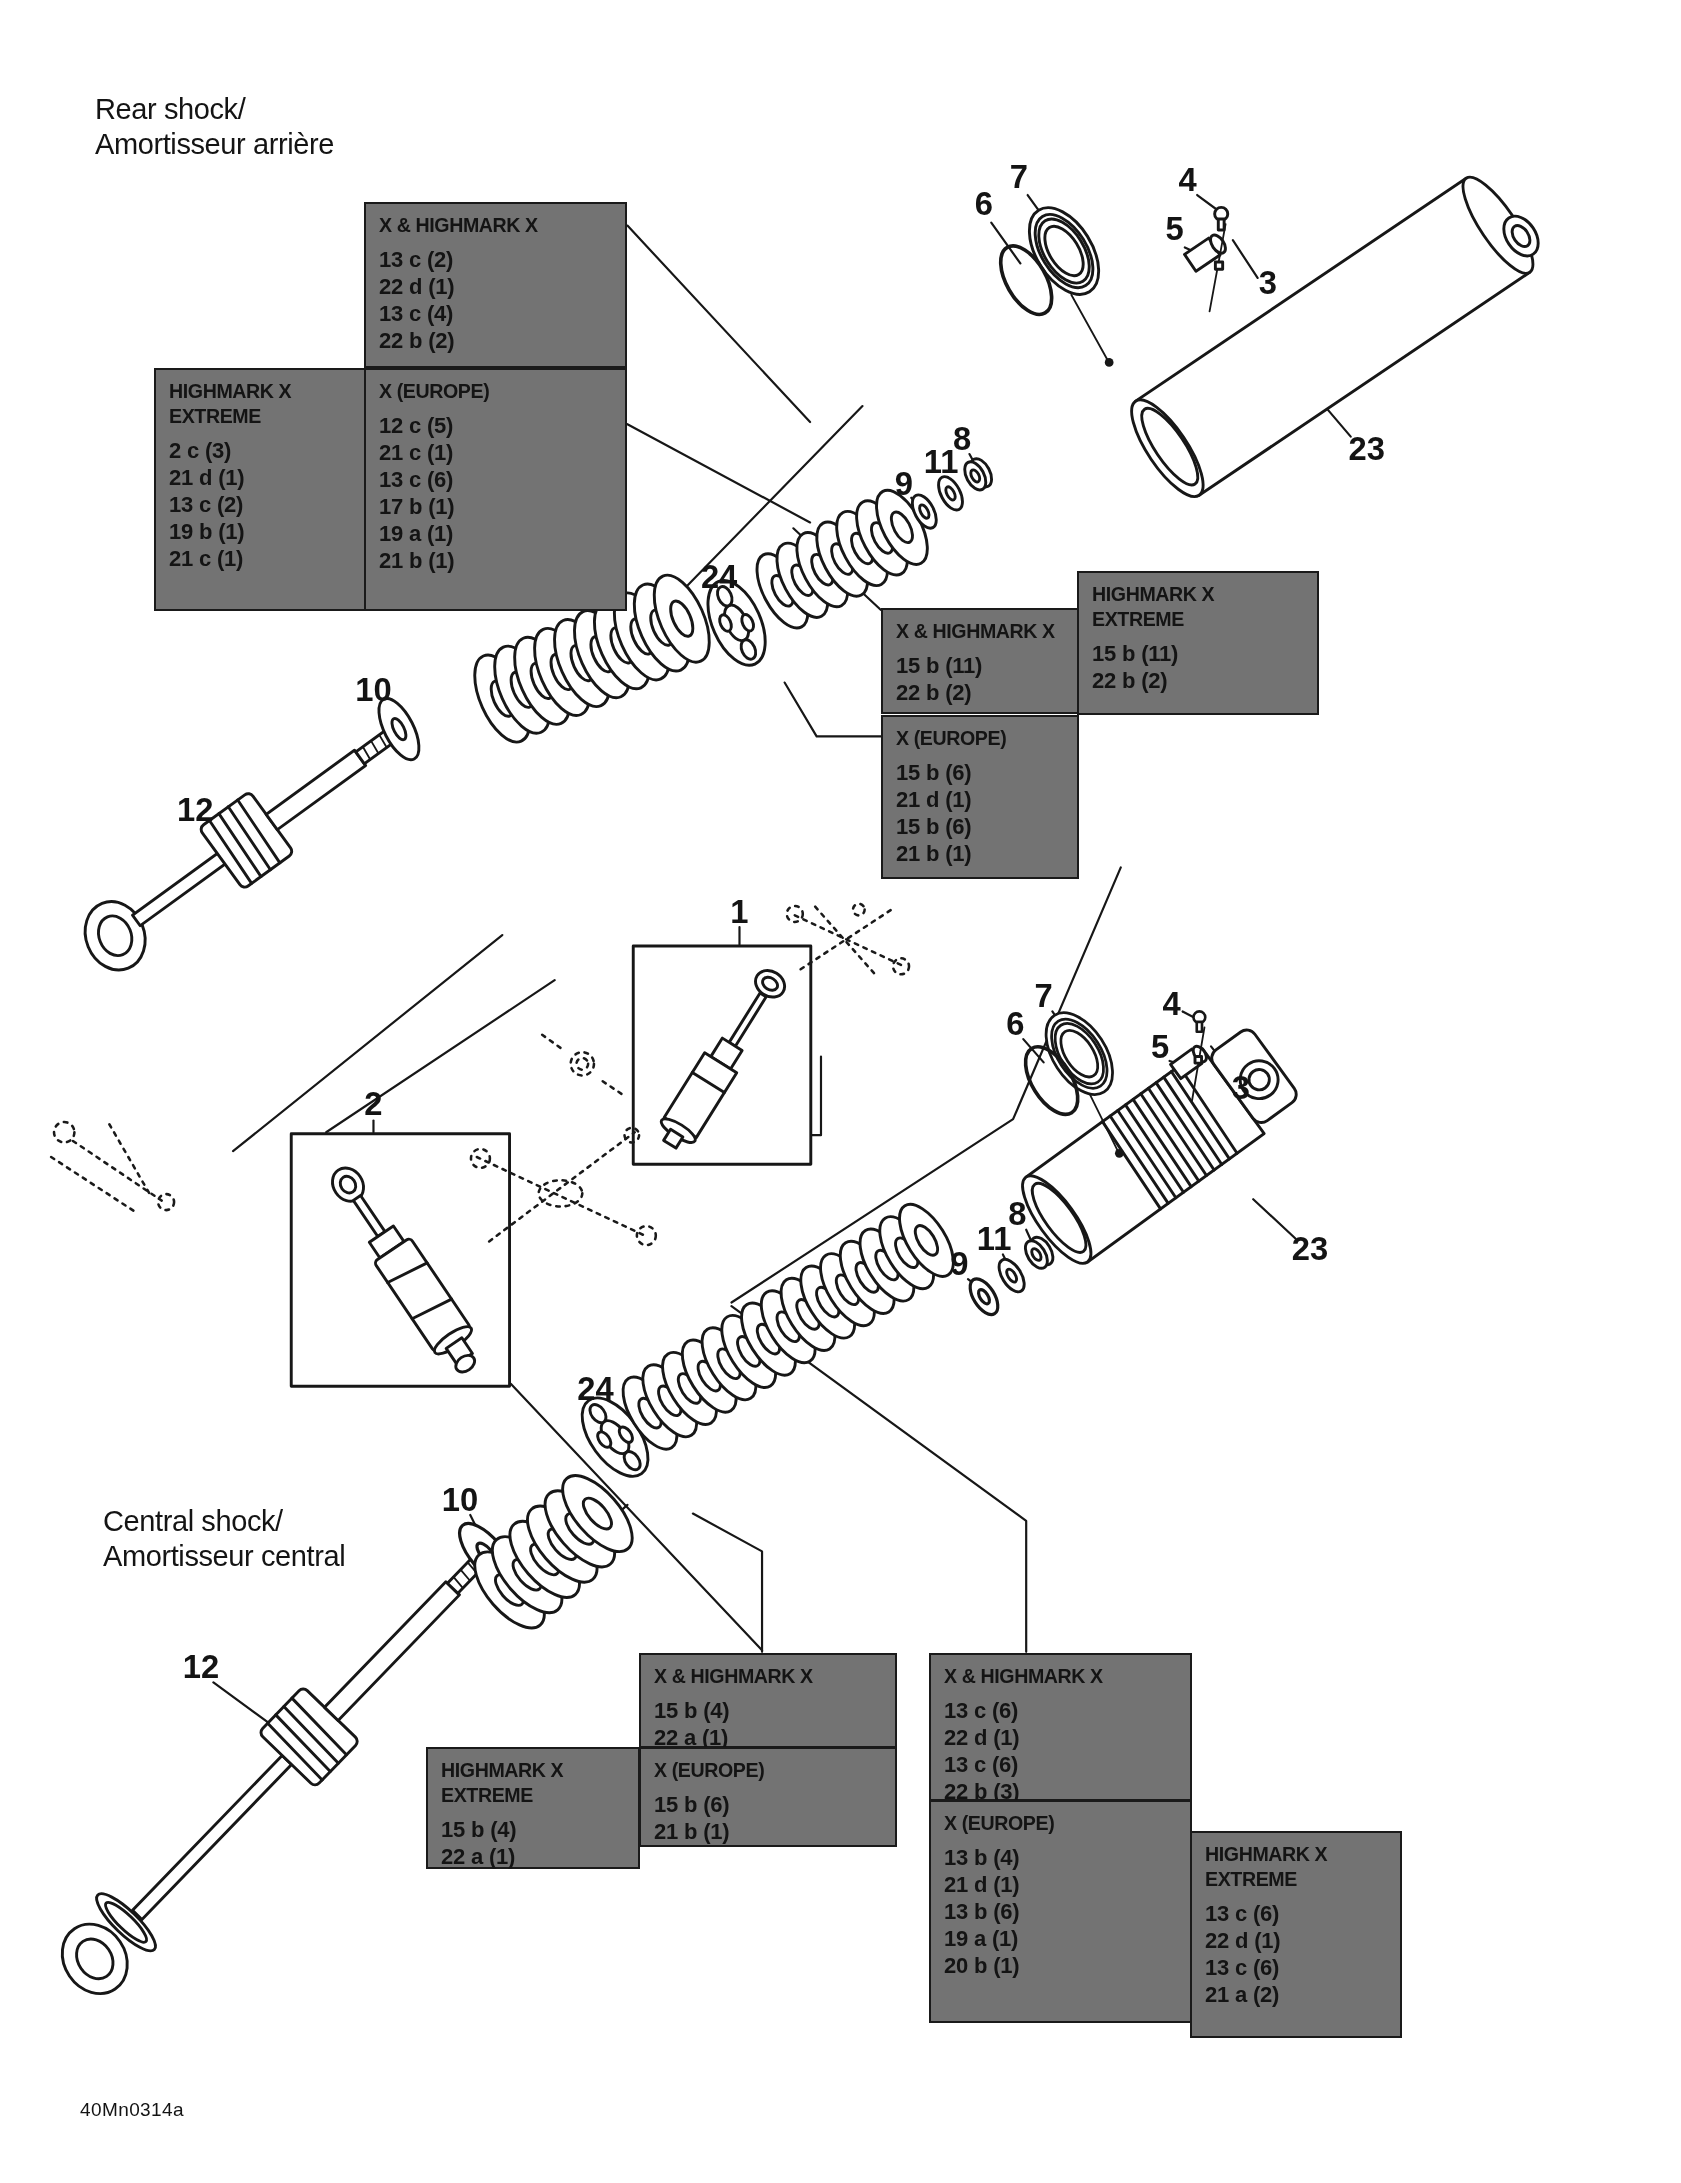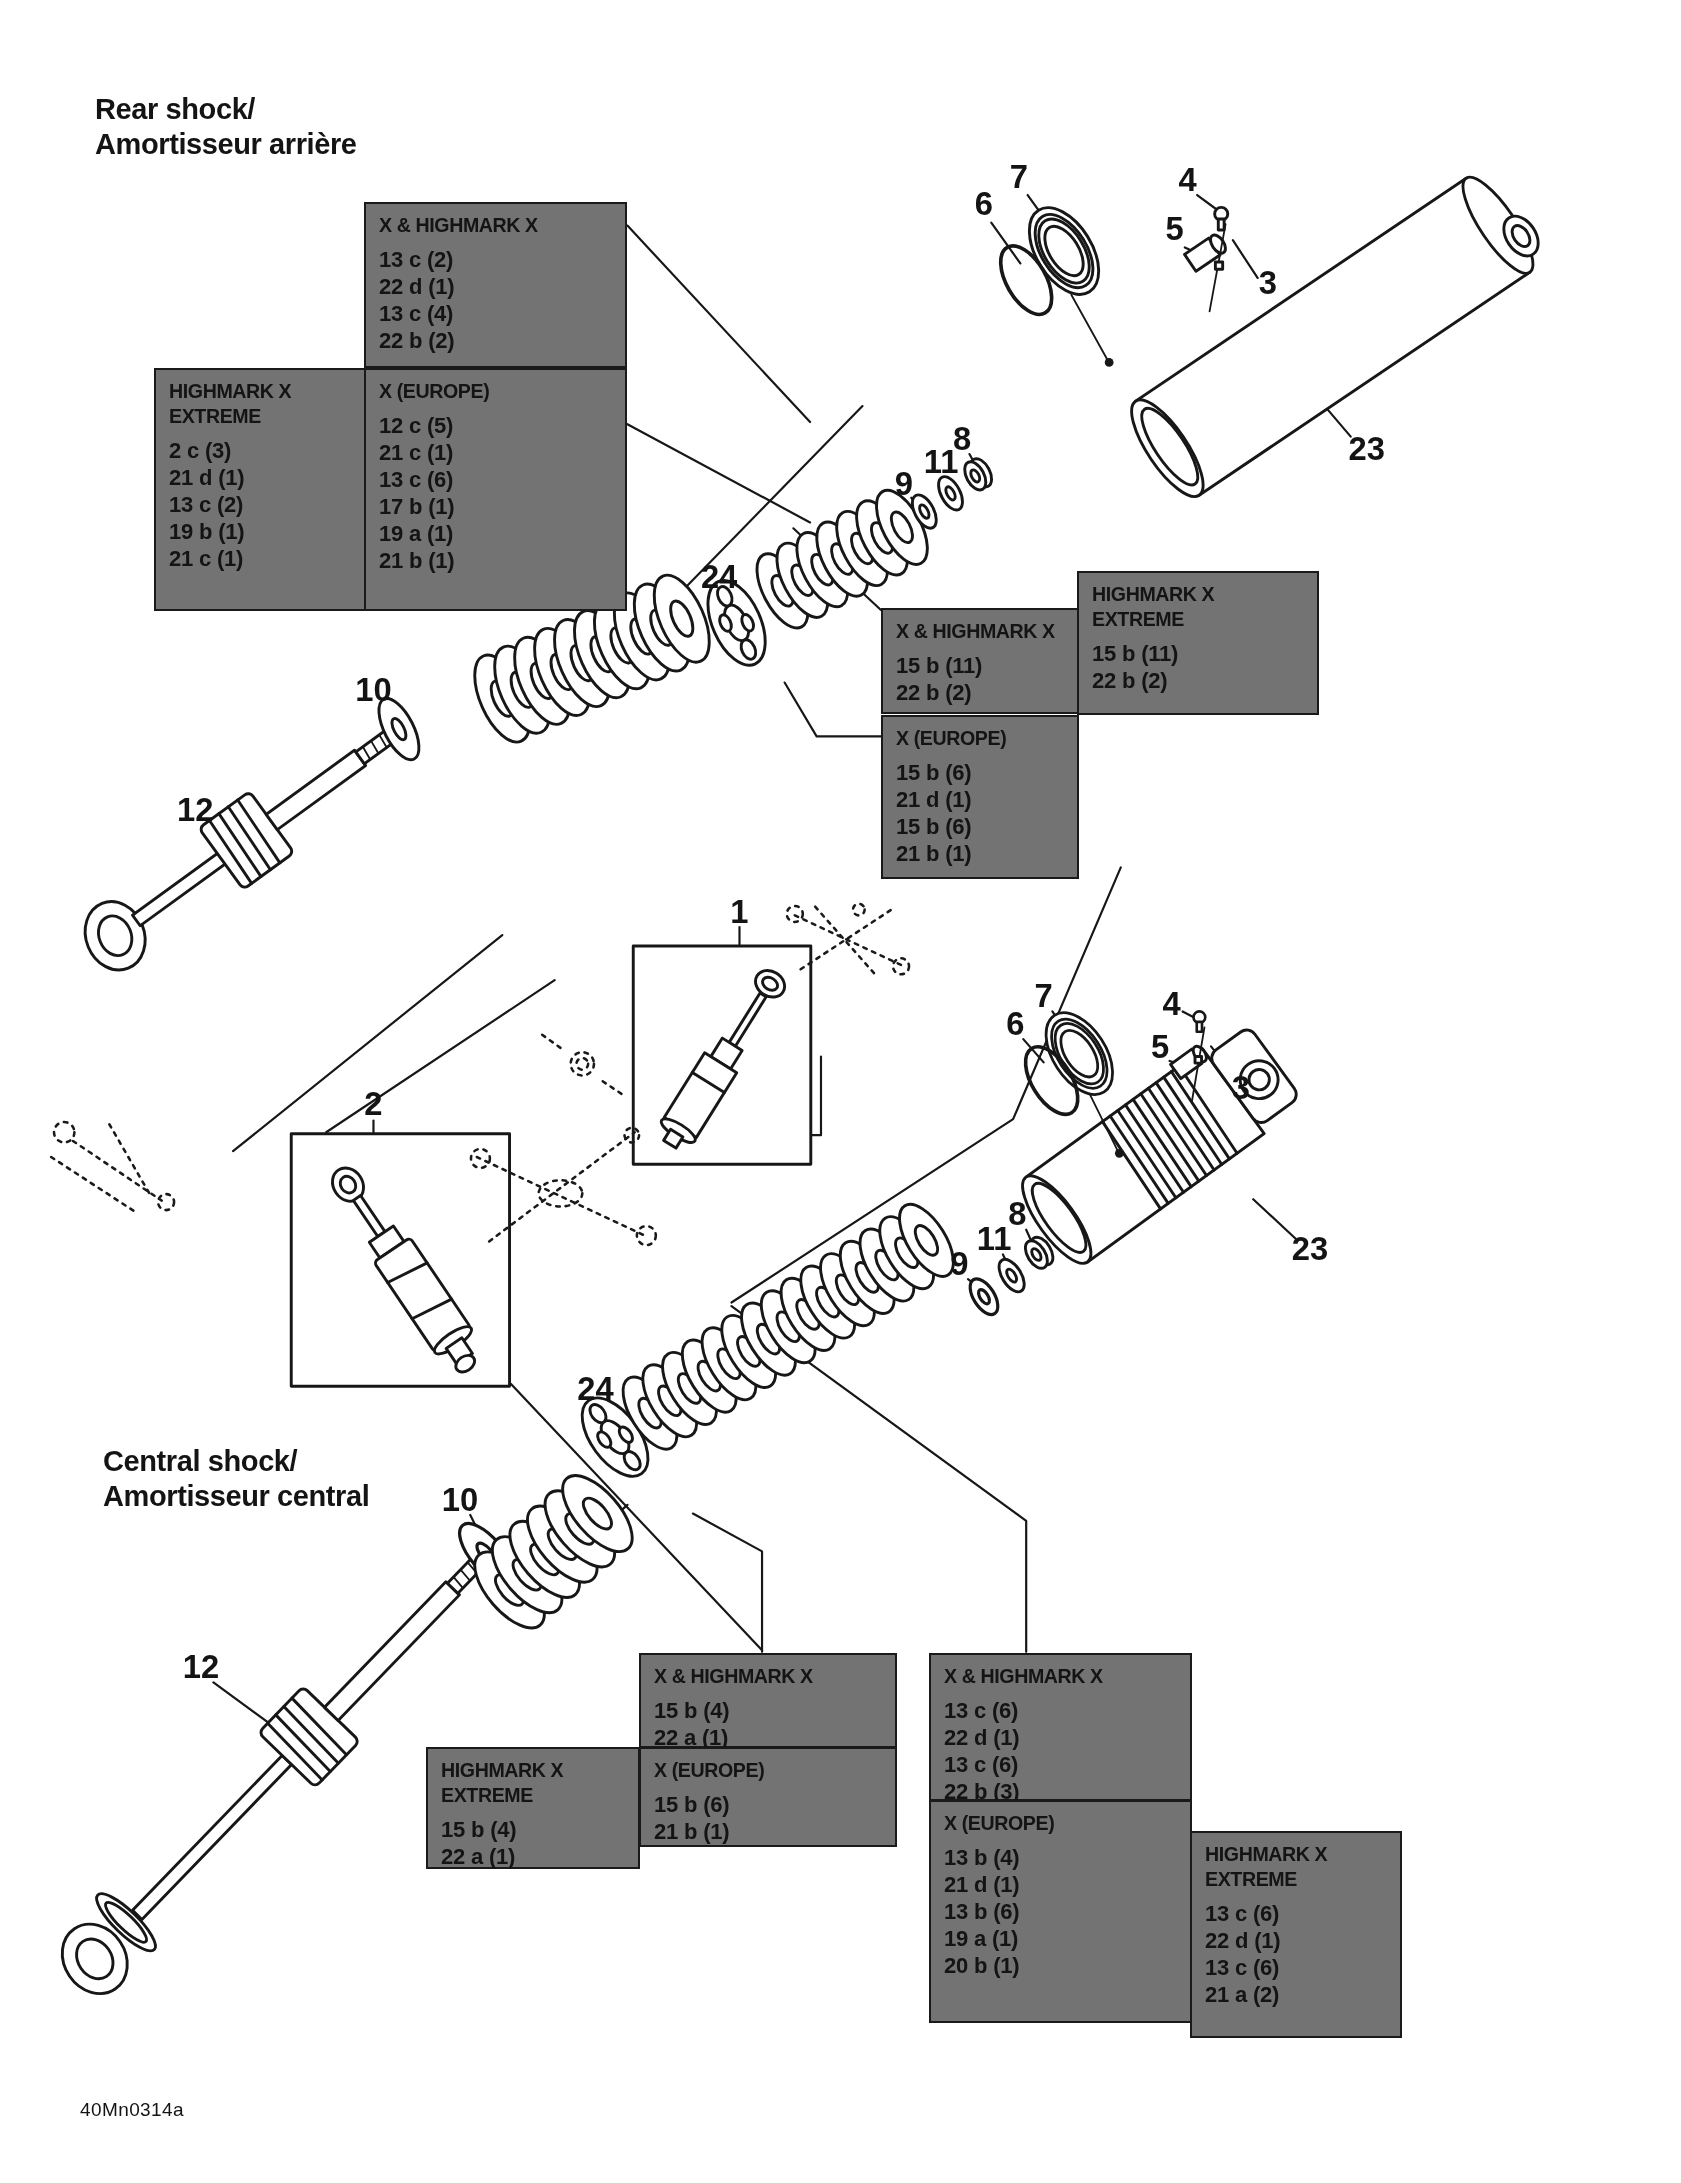--- a/index.html
+++ b/index.html
@@ -6,21 +6,21 @@
   #page{position:relative;width:1682px;height:2183px;background:#ffffff;overflow:hidden;
         font-family:"Liberation Sans",sans-serif;color:#141414;}
   svg{position:absolute;left:0;top:0;}
   .s{fill:none;stroke:#171717;stroke-width:4;stroke-linecap:round;stroke-linejoin:round;}
   .w{fill:#ffffff;}
   .s3{stroke-width:3;}
   .s2{stroke-width:2.5;}
   .d{fill:none;stroke:#1a1a1a;stroke-width:3.5;stroke-dasharray:5 8;stroke-linecap:round;}
   .ink{fill:#171717;stroke:none;}
   .co{font-family:"Liberation Sans",sans-serif;font-weight:700;font-size:45px;fill:#141414;text-anchor:middle;}
-  .title{position:absolute;font-weight:700;font-size:29px;line-height:35px;letter-spacing:-0.4px;white-space:pre-line;}
+  .title{position:absolute;font-weight:400;font-size:29px;line-height:35px;letter-spacing:-0.4px;white-space:pre-line;}
   .tbox{position:absolute;background:#737373;border:2.9px solid #1a1a1a;box-sizing:border-box;
         padding:8.7px 10.2px 4.4px 13px;}
   .th{font-weight:700;font-size:19.6px;line-height:25px;letter-spacing:-0.4px;white-space:pre-line;margin-bottom:8px;}
   .ti{font-weight:700;font-size:22px;line-height:27px;letter-spacing:-0.2px;}
   .figcode{position:absolute;left:80px;top:2099px;font-size:19px;letter-spacing:0.4px;}
 </style>
 </head>
 <body>
 
 <div id="page">
@@ -409,21 +409,21 @@
     <text class="co" x="1366" y="1718">11</text>
     <text class="co" x="1318" y="1752">9</text>
     <text class="co" x="818" y="1924">24</text>
     <text class="co" x="632" y="2076">10</text>
     <text class="co" x="276" y="2306">12</text>
   </g>
 </svg>
 
 <div class="title" style="left:95px;top:92px;">Rear shock/
 Amortisseur arrière</div>
-<div class="title" style="left:103px;top:1444px;">Central shock/
+<div class="title" style="left:103px;top:1504px;">Central shock/
 Amortisseur central</div>
 
 <div class="tbox" style="left:364px;top:202px;width:263px;height:166px;">
   <div class="th">X &amp; HIGHMARK X</div>
   <div class="ti">13 c (2)</div>
   <div class="ti">22 d (1)</div>
   <div class="ti">13 c (4)</div>
   <div class="ti">22 b (2)</div>
 </div>
 <div class="tbox" style="left:154px;top:368px;width:213px;height:243px;">

